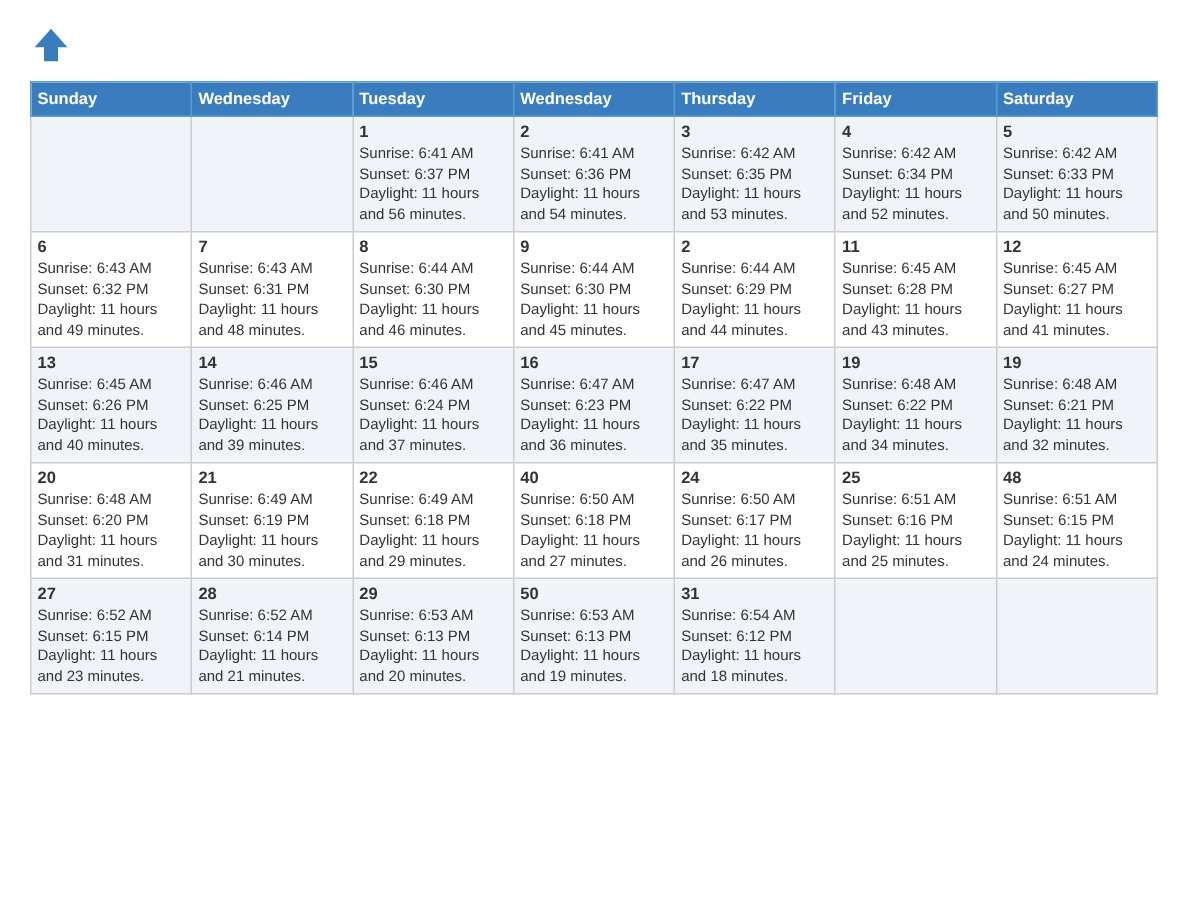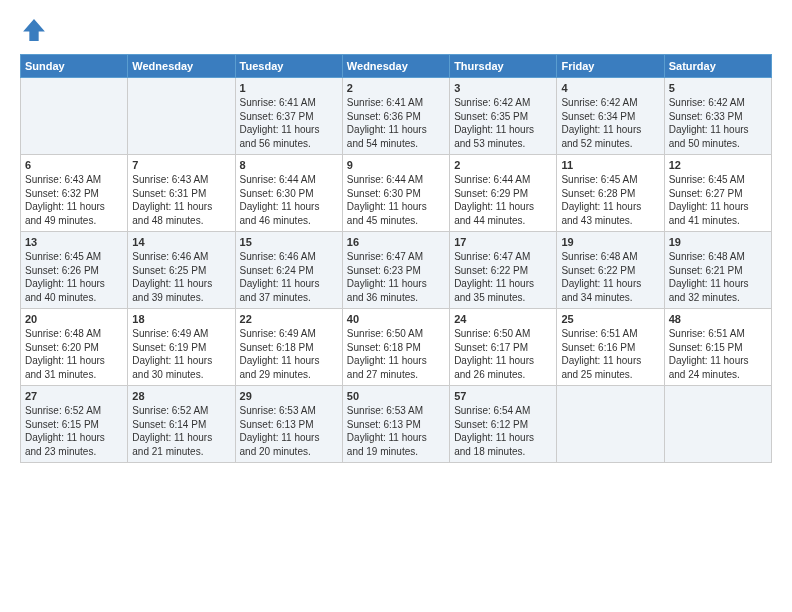--- a/index.html
+++ b/index.html
@@ -211,21 +211,21 @@
             <span class="day-num">19</span>
             <div class="day-info">Sunrise: 6:48 AM<br>Sunset: 6:21 PM<br>Daylight: 11 hours and 32 minutes.</div>
           </td>
         </tr>
         <tr>
           <td>
             <span class="day-num">20</span>
             <div class="day-info">Sunrise: 6:48 AM<br>Sunset: 6:20 PM<br>Daylight: 11 hours and 31 minutes.</div>
           </td>
           <td>
-            <span class="day-num">18</span>
+            <span class="day-num">21</span>
             <div class="day-info">Sunrise: 6:49 AM<br>Sunset: 6:19 PM<br>Daylight: 11 hours and 30 minutes.</div>
           </td>
           <td>
             <span class="day-num">22</span>
             <div class="day-info">Sunrise: 6:49 AM<br>Sunset: 6:18 PM<br>Daylight: 11 hours and 29 minutes.</div>
           </td>
           <td>
             <span class="day-num">40</span>
             <div class="day-info">Sunrise: 6:50 AM<br>Sunset: 6:18 PM<br>Daylight: 11 hours and 27 minutes.</div>
           </td>
@@ -253,21 +253,21 @@
           </td>
           <td>
             <span class="day-num">29</span>
             <div class="day-info">Sunrise: 6:53 AM<br>Sunset: 6:13 PM<br>Daylight: 11 hours and 20 minutes.</div>
           </td>
           <td>
             <span class="day-num">50</span>
             <div class="day-info">Sunrise: 6:53 AM<br>Sunset: 6:13 PM<br>Daylight: 11 hours and 19 minutes.</div>
           </td>
           <td>
-            <span class="day-num">57</span>
+            <span class="day-num">31</span>
             <div class="day-info">Sunrise: 6:54 AM<br>Sunset: 6:12 PM<br>Daylight: 11 hours and 18 minutes.</div>
           </td>
           <td></td>
           <td></td>
         </tr>
       </tbody>
   </table>
 </div>
 
 </body></html>

